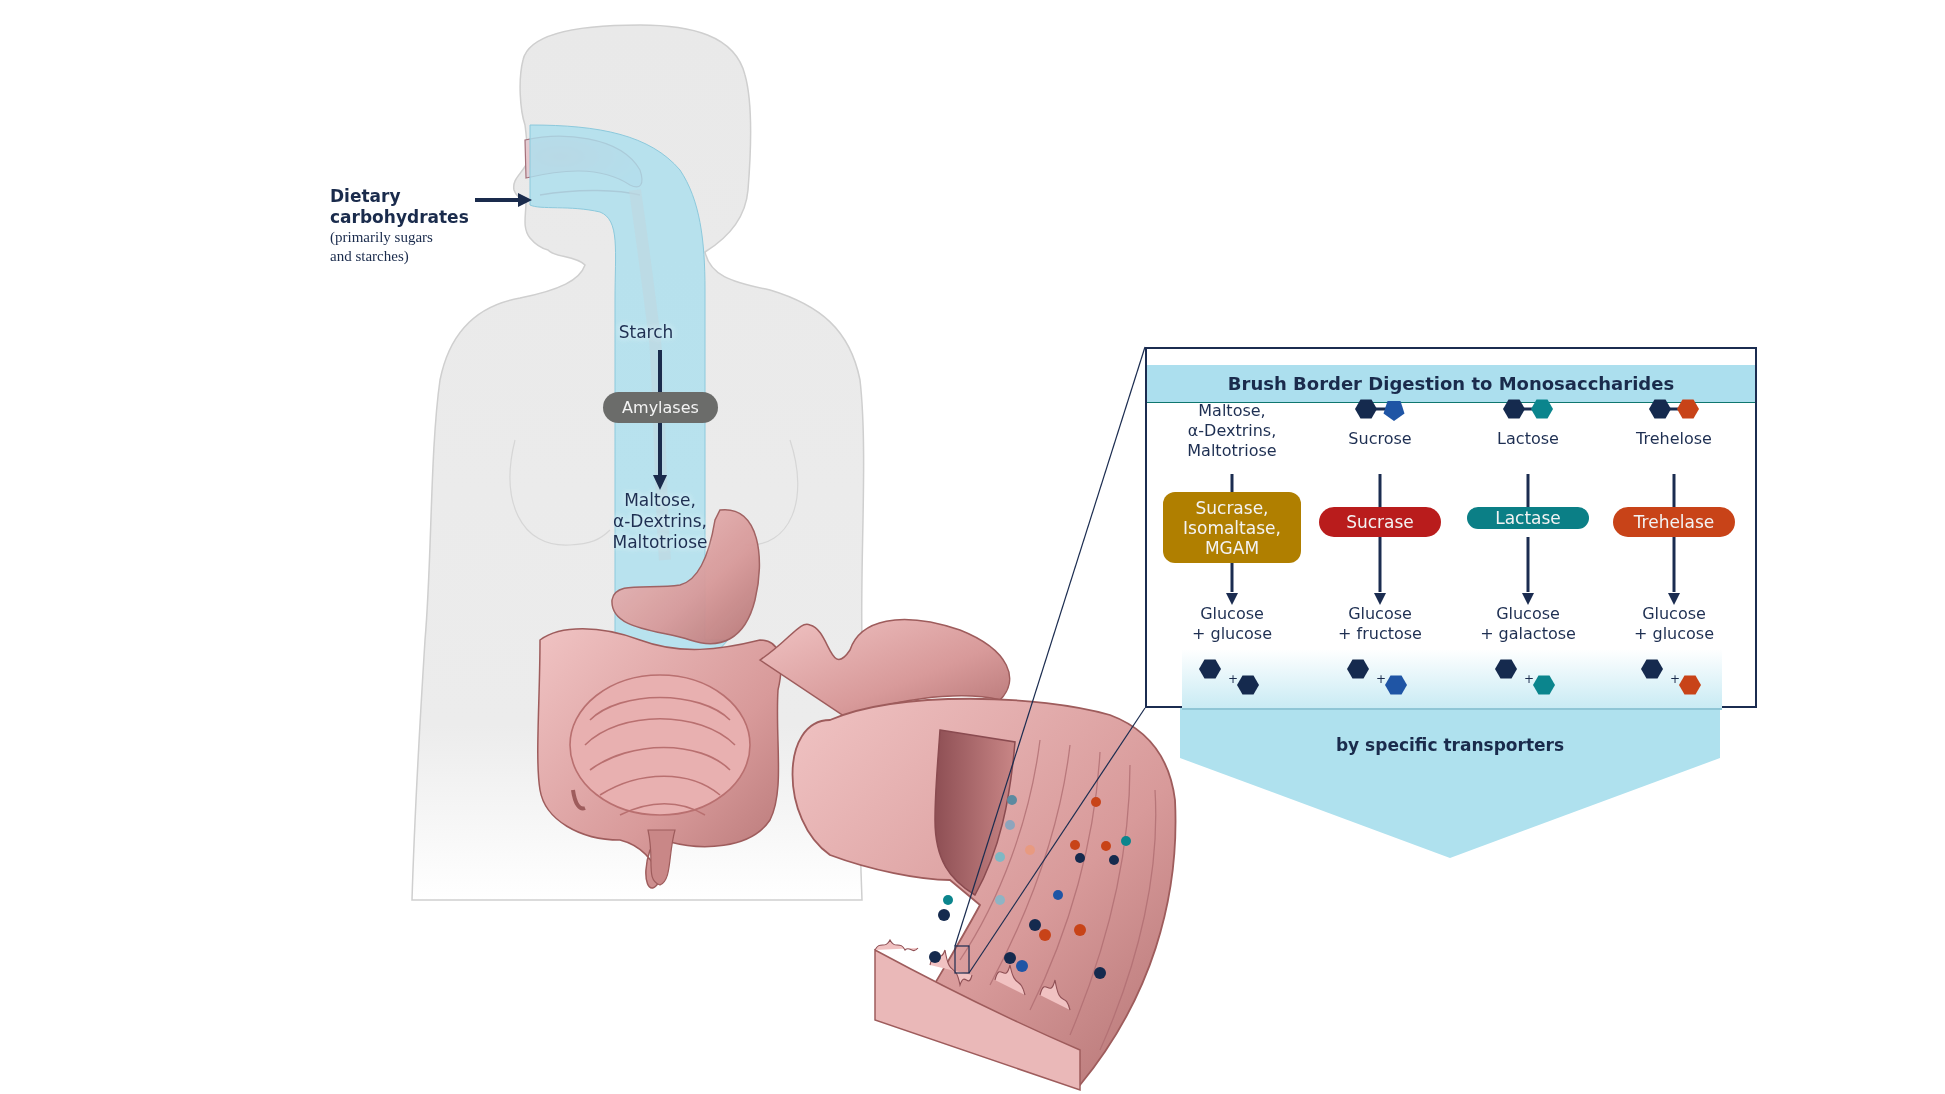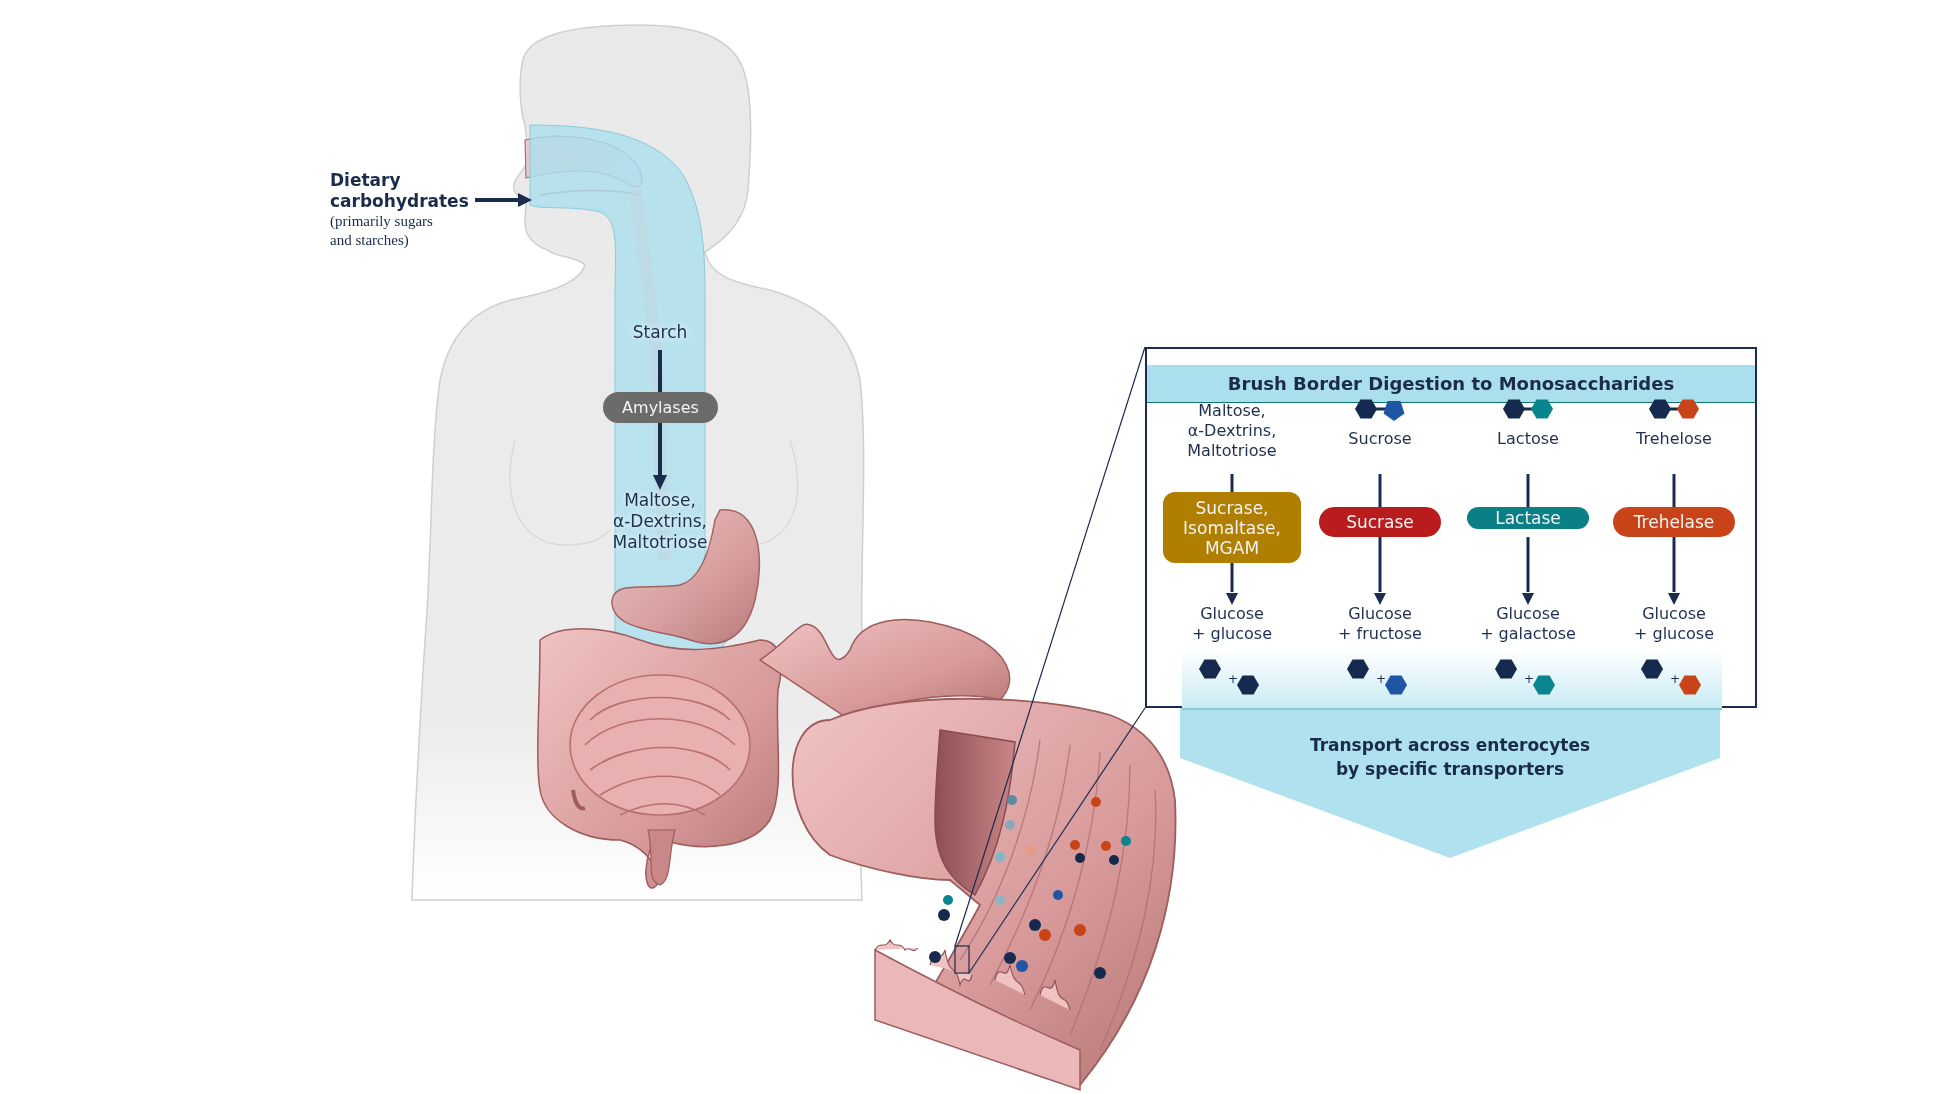--- a/index.html
+++ b/index.html
@@ -143,28 +143,28 @@
     <circle cx="1000" cy="857" r="5" fill="#7fb8c4"></circle>
   </g>
 
   <rect x="955" y="946" width="14" height="27" fill="none" stroke="#1b2c50" stroke-width="1.2"></rect>
   <line x1="955" y1="946" x2="1145" y2="347" stroke="#1b2c50" stroke-width="1.2"></line>
   <line x1="969" y1="973" x2="1145" y2="708" stroke="#1b2c50" stroke-width="1.2"></line>
 
   <polygon points="1180,650 1720,650 1720,758 1450,858 1180,758" fill="#afe1ee"></polygon>
 </svg>
 
-<div class="abs" style="left:330px; top:170px;">
+<div class="abs" style="left:330px; top:186px;">
   <div class="intro-title">Dietary</div>
   <div class="intro-title">carbohydrates</div>
   <div class="intro-sub">(primarily sugars</div>
   <div class="intro-sub">and starches)</div>
 </div>
 
-<div class="abs flow-text" style="left:610px; top:322px; width:100px;text-align:center;">Starch</div>
+<div class="abs flow-text" style="left:596px; top:322px; width:100px;text-align:center;">Starch</div>
 <div class="abs pill" style="left:603px; top:392px; width:115px; height:31px; background:#6b6c6a; font-size:16px;">Amylases</div>
 <div class="abs flow-text" style="left:590px; top:490px; width:140px;">
   <div>Maltose,</div>
   <div>α-Dextrins,</div>
   <div>Maltotriose</div>
 </div>
 
 <div class="abs panel">
   <div class="abs panel-header">Brush Border Digestion to Monosaccharides</div>
 
@@ -254,15 +254,14 @@
         </div>
         <div class="abs sub-label" style="left: 457px; top: 255px;">
           <div>Glucose</div>
           <div>+ glucose</div>
         </div>
       </div>
     </div>
 </div>
 
 <div class="abs transport-text" style="left:1250px; top:733px;">
-  <div>Transport across enterocytes</div>
   <div>by specific transporters</div>
 </div>
 
 </body></html>

